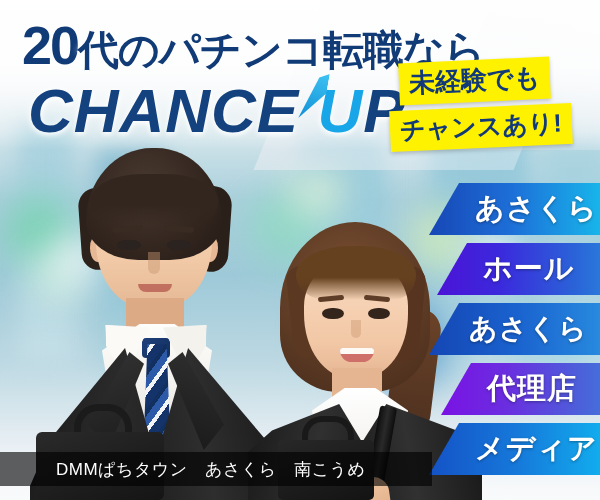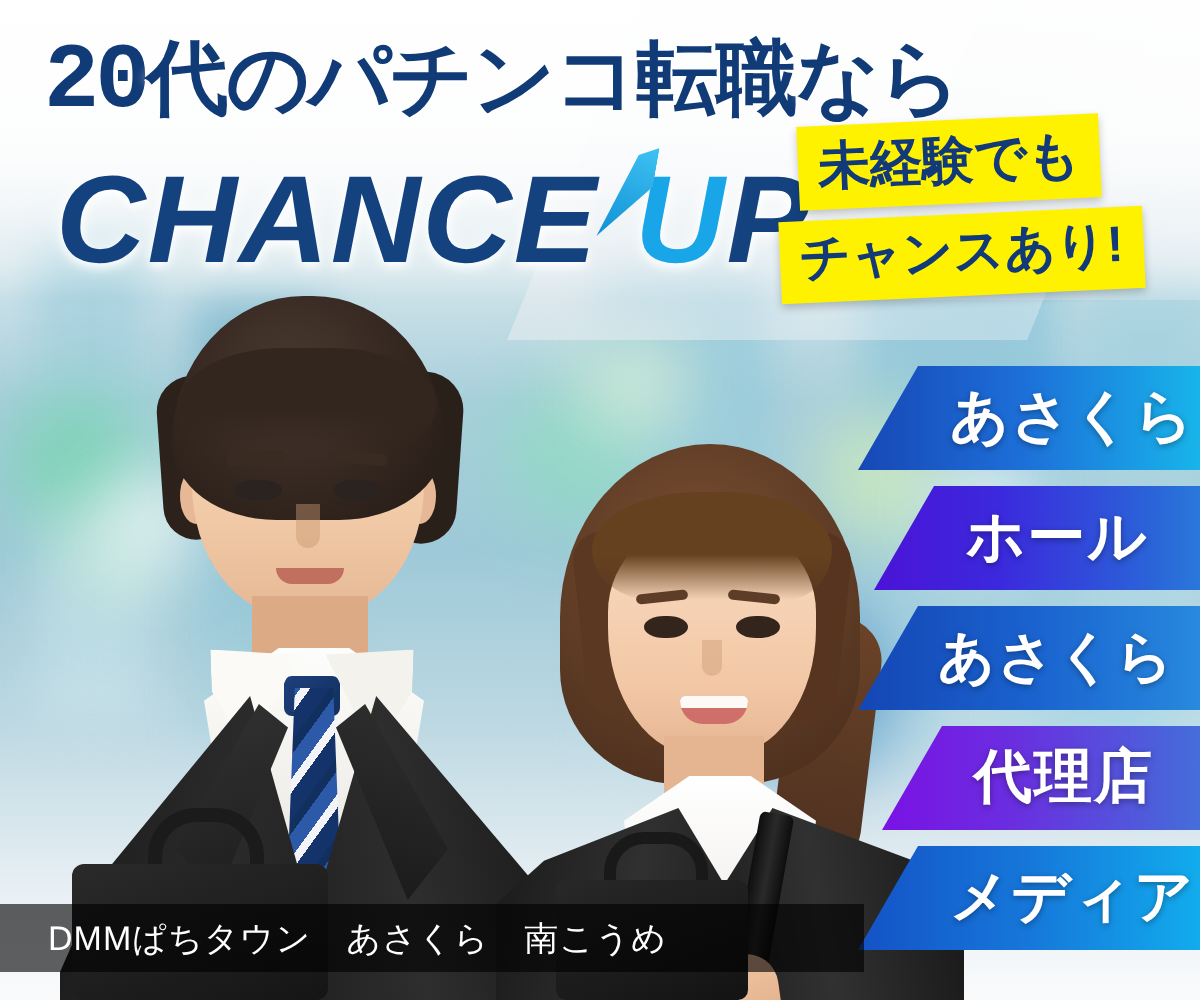--- a/index.html
+++ b/index.html
@@ -253,21 +253,21 @@
     position: absolute;
     left: 22px; top: 18px;
     font-size: 37px;
     font-weight: 700;
     color: #113b77;
     letter-spacing: -1px;
     line-height: 1;
     text-shadow: 0 1px 0 rgba(255,255,255,.9), 0 0 6px rgba(255,255,255,.85);
     white-space: nowrap;
   }
-  .headline .num { font-size: 46px; letter-spacing: -2px; font-family: Liberation Mono, monospace; }
+  .headline .num { font-size: 54px; letter-spacing: -2px; }
   .headline .sm  { font-size: 41px; }
 
   .logo {
     position: absolute;
     left: 28px; top: 80px;
     font-size: 62px;
     font-weight: 700;
     font-style: italic;
     letter-spacing: 1px;
     color: #14427f;
@@ -335,21 +335,21 @@
     left: 0; top: 452px;
     width: 432px; height: 34px;
     background: rgba(0,0,0,.62);
     display: flex;
     align-items: center;
   }
   .credit-text {
     color: #ffffff;
     font-size: 17px;
     font-weight: 400;
-    padding-left: 24px;
+    padding-left: 56px;
     letter-spacing: .5px;
     white-space: nowrap;
   }
 </style>
 </head>
 <body>
 
 <div id="banner">
 
   <div class="bg-base"></div>

